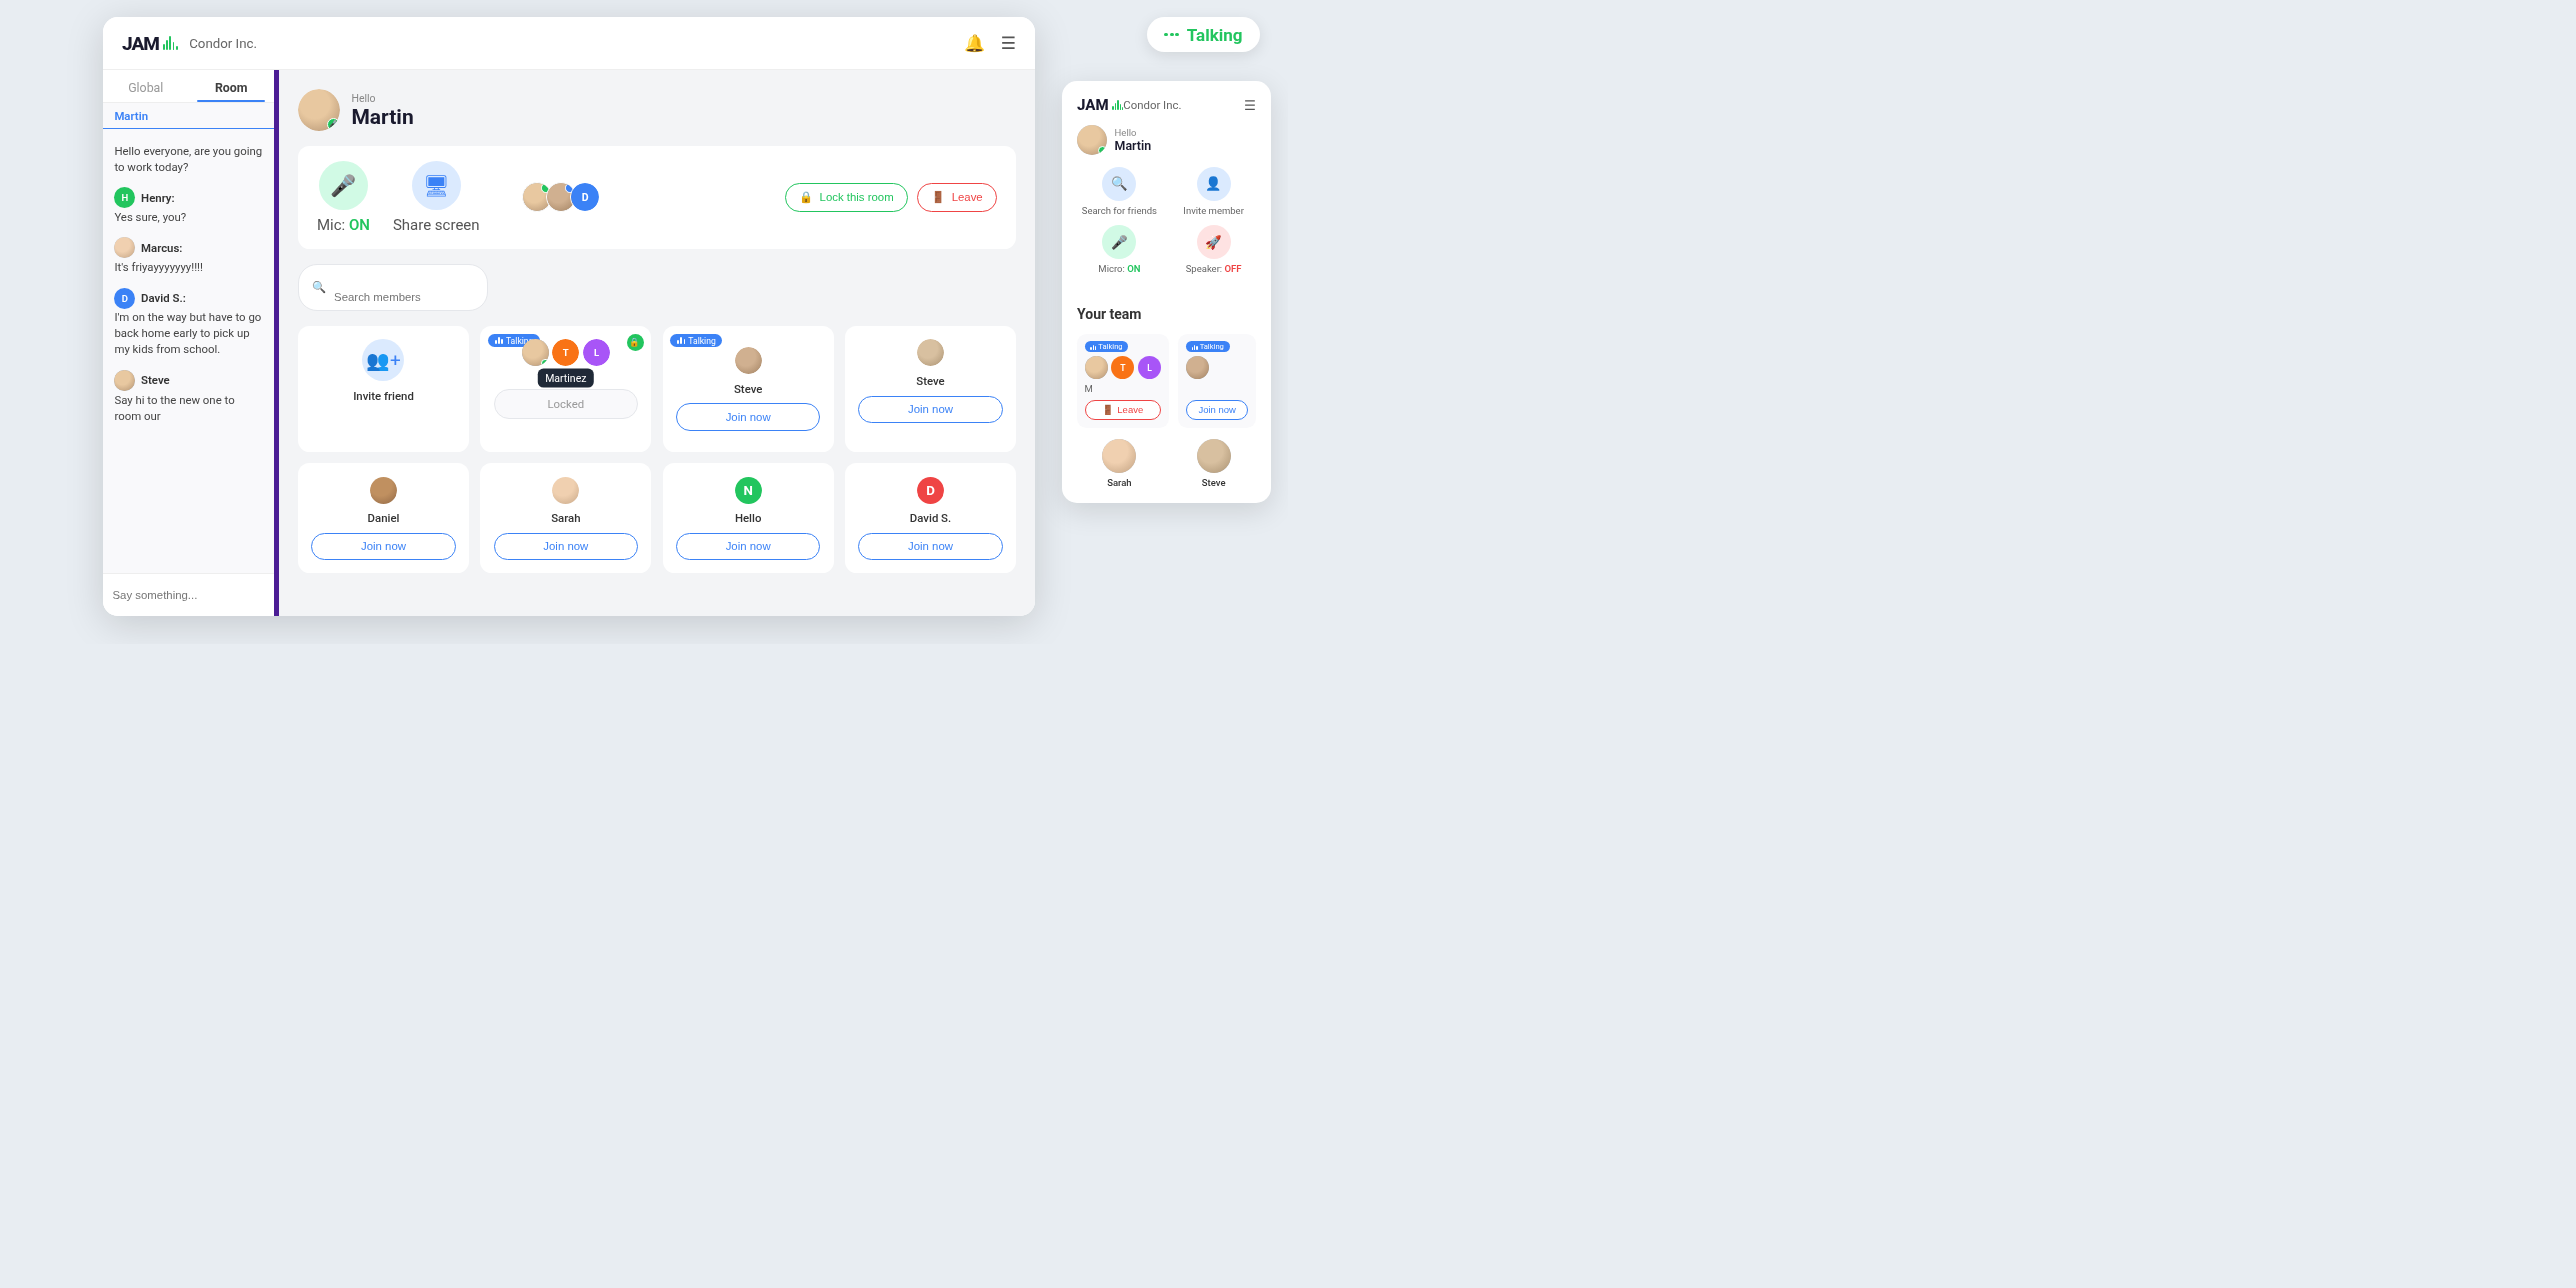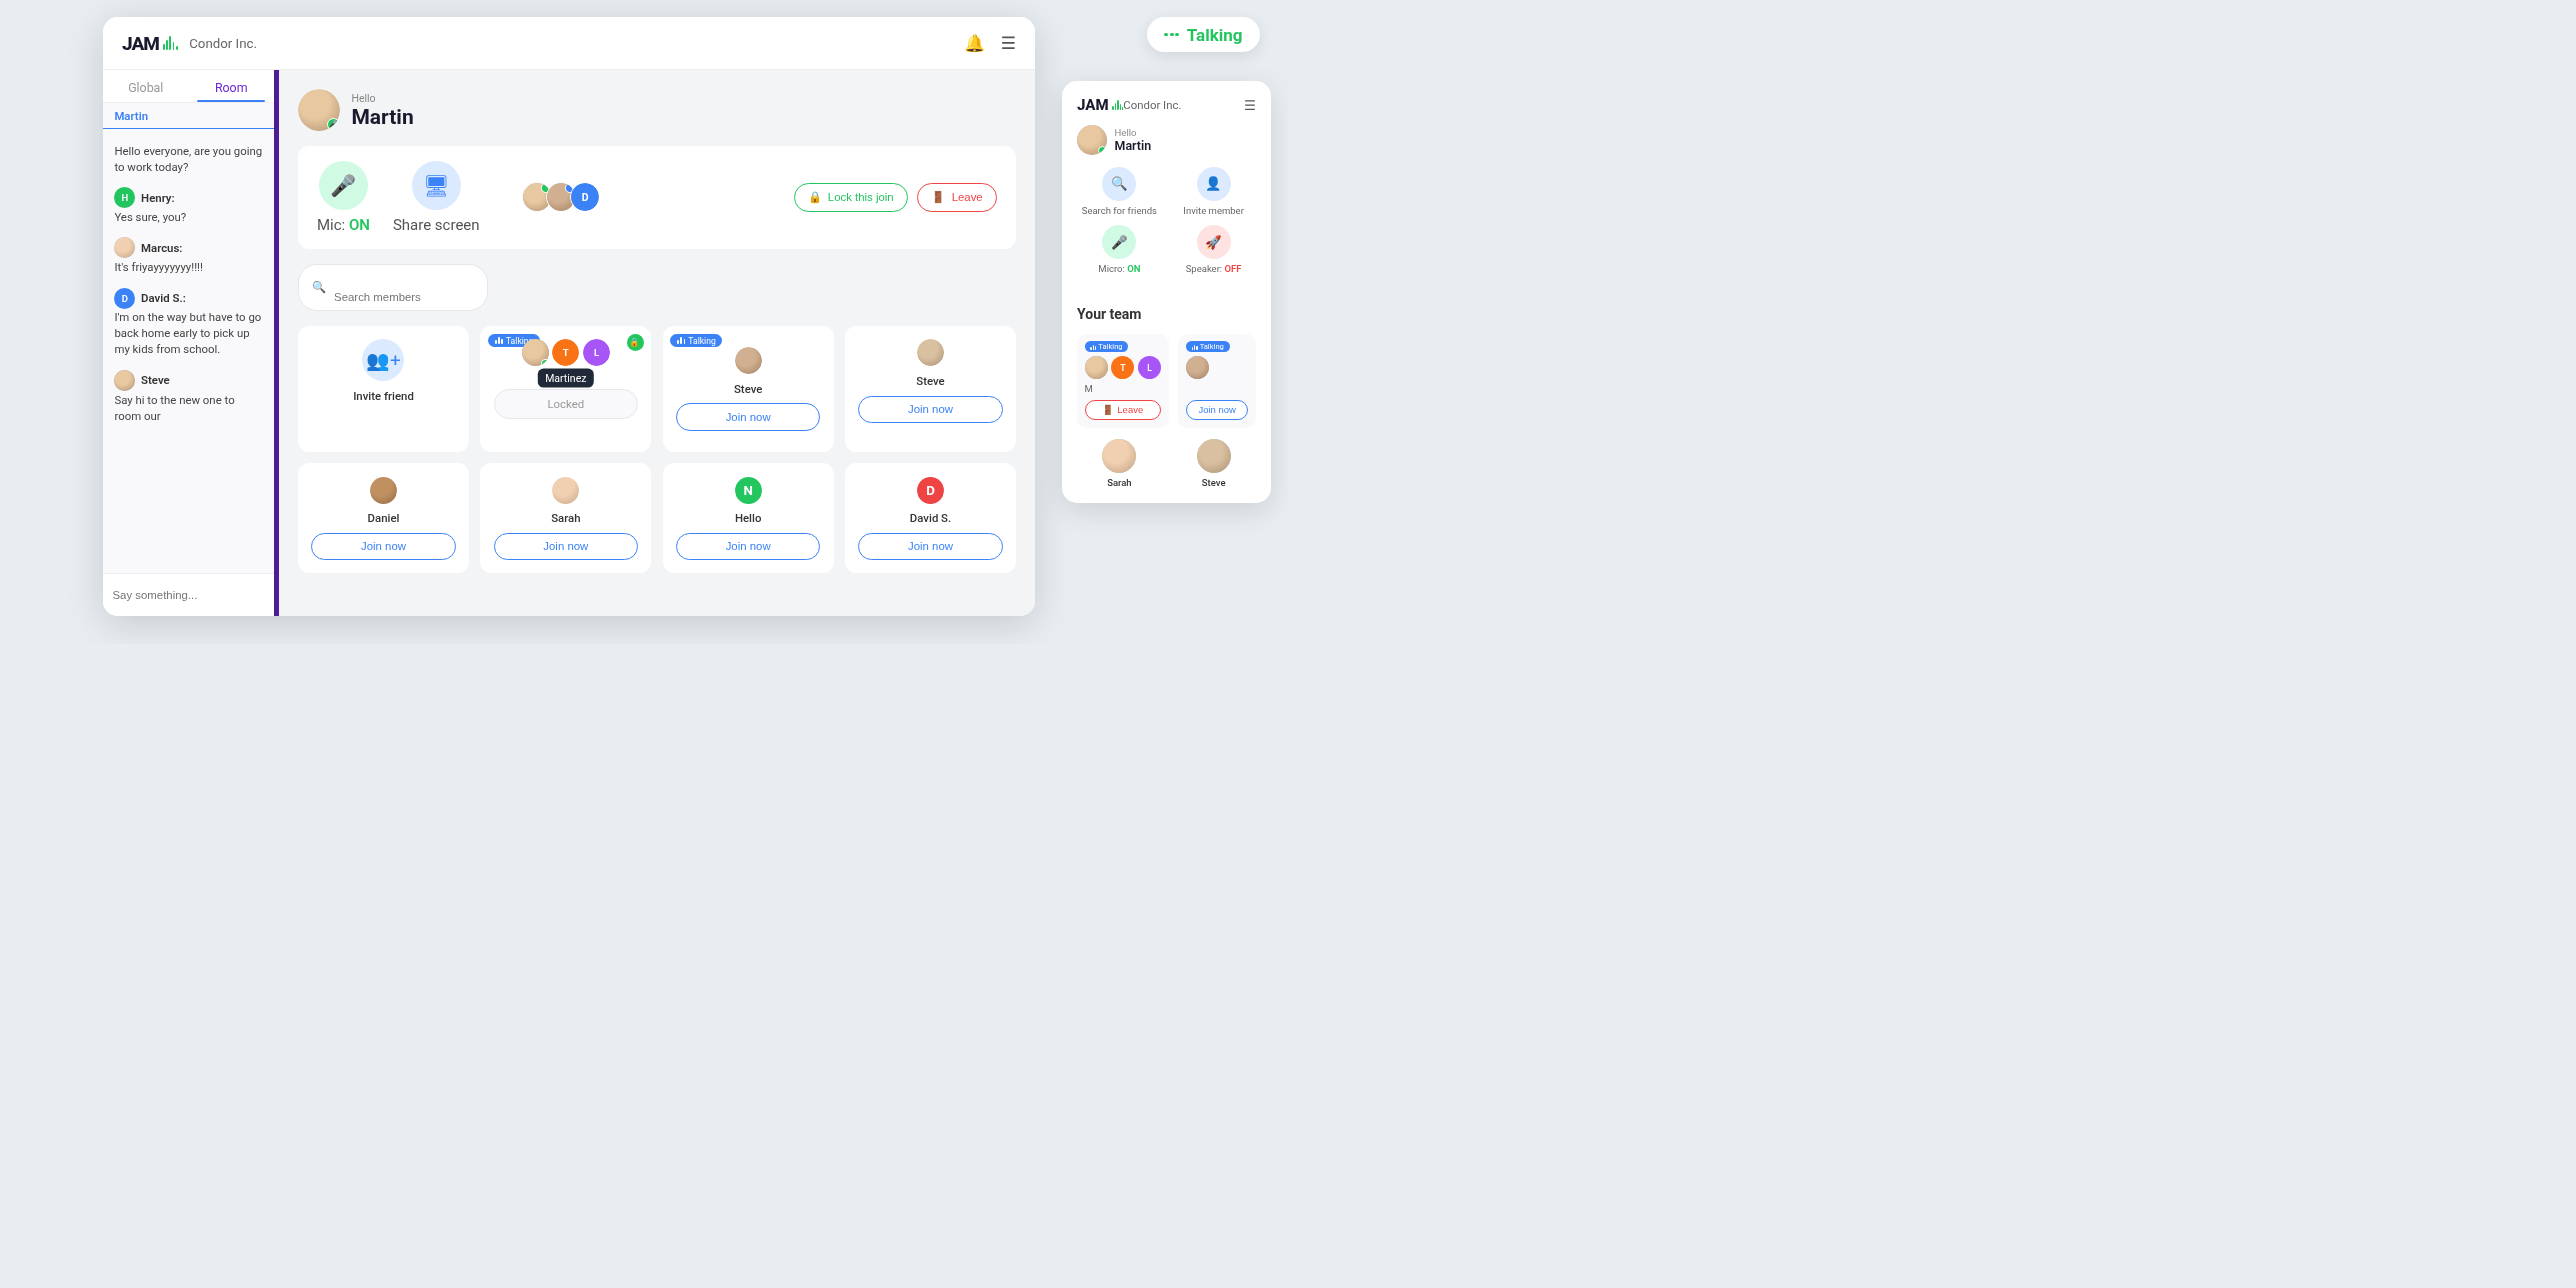--- a/index.html
+++ b/index.html
@@ -107,22 +107,22 @@
       flex: 1;
       text-align: center;
       padding: 9.5px 0 7.6px;
       font-size: 12.4px;
       color: #999;
       cursor: pointer;
       position: relative;
     }
 
     .chat-tab.active {
-      color: #6d28d9;
-      font-weight: 400;
+      color: #404040;
+      font-weight: 700;
       text-align: center;
     }
 
     .chat-tab.active::after {
       content: '';
       position: absolute;
       bottom: 0;
       left: 10%;
       width: 80%;
       height: 1.9px;
@@ -852,21 +852,21 @@
             <div class="talking-indicator" style="background:#3b82f6;"></div>
           </div>
           <div class="participant-avatar">
             <div style="width:100%;height:100%;background:#3b82f6;border-radius:50%;display:flex;align-items:center;justify-content:center;color:#fff;font-size:10.5px;font-weight:700;">D</div>
           </div>
         </div>
 
         <div class="room-actions">
           <button class="lock-btn">
             <span>🔒</span>
-            <span>Lock this join</span>
+            <span>Lock this room</span>
           </button>
           <button class="leave-btn">
             <span>🚪</span>
             <span>Leave</span>
           </button>
         </div>
       </div>
 
       <div class="search-members-bar">
         <span style="color:#999;font-size:11.4px;">🔍</span>

